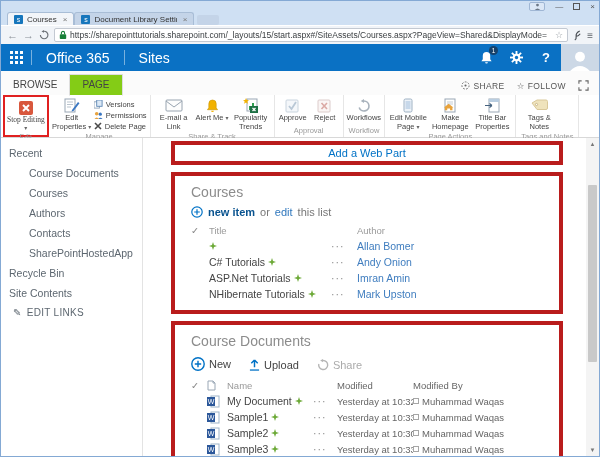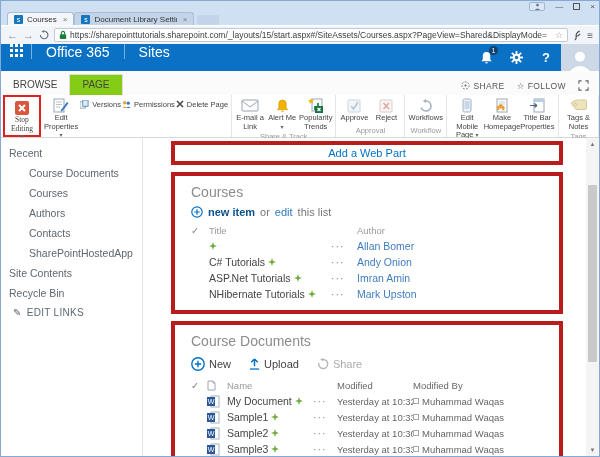--- a/index.html
+++ b/index.html
@@ -22,21 +22,21 @@
   .tab .tclose { color:#777; font-size:8px; margin-left:2px; }
   .tabstub { width:22px; height:10px; background:#c4d4e8; border-radius:2px; margin-left:3px; }
   .toolbar { height:19px; background:#f1f4f8; border-top:1px solid #fff; display:flex; align-items:center; gap:5px; padding:0 6px; }
   .navic { color:#8a9097; font-size:11px; line-height:1; }
   .addrbar { flex:1; height:14px; background:#fff; border:1px solid #c3c9d2; border-radius:2px; display:flex; align-items:center; padding:0 4px; gap:3px; overflow:hidden; }
   .url { font-size:8.5px; color:#3c4043; white-space:nowrap; overflow:hidden; flex:1; }
   .addr-star { color:#9aa0a6; font-size:9px; }
   .ext-icon,.menu-icon { color:#5f6368; font-size:10px; }
 
   
-  .suitebar { height:27px; background:#0a71c4; display:flex; align-items:flex-start; color:#fff; }
+  .suitebar { height:27px; background:#0a71c4; display:flex; align-items:center; color:#fff; }
   .waffle { width:30px; display:flex; justify-content:center; }
   .sb-sep { width:1px; height:15px; background:rgba(255,255,255,.45); }
   .sb-brand { font-size:14px; padding:0 14px; }
   .sb-section { font-size:14px; padding:0 14px; }
   .sb-right { margin-left:auto; display:flex; align-items:center; height:100%; }
   .sb-icon { width:30px; height:100%; display:flex; align-items:center; justify-content:center; position:relative; }
   .badge { position:absolute; top:2px; right:3px; background:#16426b; color:#fff; font-size:6.5px; width:9px; height:9px; border-radius:50%; text-align:center; line-height:9px; }
   .sb-help { font-size:13px; font-weight:bold; }
   .avatar-box { width:38px; height:27px; background:#ccd8e6; display:flex; align-items:flex-end; justify-content:center; }
 
@@ -47,21 +47,21 @@
   .rt-right { margin-left:auto; display:flex; align-items:center; gap:12px; padding-right:10px; padding-bottom:4px; color:#555; font-size:8.5px; letter-spacing:.4px; }
   .rt-item { display:flex; align-items:center; gap:3px; }
   .ribbon-body { height:43px; background:#fff; border-bottom:1px solid #d8d8d8; display:flex; align-items:stretch; padding-left:2px; }
   .rgroup { display:flex; flex-direction:column; border-right:1px solid #e6e6e6; padding:0 3px; }
   .rgroup .btns { flex:1; display:flex; align-items:flex-start; gap:2px; padding-top:2px; }
   .rgroup .glabel { text-align:center; font-size:7.5px; color:#9a9a9a; padding:1px 2px 2px; }
   .rgroup.annotated { border:2px solid #e02020; padding:0 2px;font-family:Liberation Serif, serif; }
   .rbtn { display:flex; flex-direction:column; align-items:center; max-width:40px; min-width:30px; font-size:7.5px; color:#444; text-align:center; line-height:1.15; }
   .rbtn .ricon { height:17px; display:flex; align-items:center; justify-content:center; }
   .rbtn .arr { font-size:6px; color:#666; }
-  .rsmallcol { display:flex; flex-direction:row; justify-content:flex-start; gap:1px; padding-top:2px; }
+  .rsmallcol { display:flex; flex-direction:column; justify-content:flex-start; gap:1px; padding-top:2px; }
   .rsmall { display:flex; align-items:center; gap:3px; font-size:7.5px; color:#444; height:10px; white-space:nowrap; }
 
   
   .content { display:flex; height:318px; background:#fff; position:relative; }
   .sidebar { width:142px; border-right:1px solid #e3e3e3; padding-top:5px; font-size:10.5px; color:#5d6770; flex:0 0 auto; }
   .snav { padding:4px 0 4px 8px; }
   .snav.sub { padding-left:28px; }
   .editlinks { display:flex; gap:5px; align-items:center; padding:4px 0 4px 12px; font-size:10px; letter-spacing:.3px; }
   .main { flex:1; position:relative; overflow:hidden; }
   .zone { width:392px; margin-left:28px; border:4px solid #b91c1c; background:#fff; }
@@ -71,21 +71,21 @@
   .wp-toolbar { display:flex; align-items:center; gap:5px; margin:6px 0 4px; font-size:11px; color:#777; }
   .newitem { color:#09538f; font-weight:bold; }
   .bluelink { color:#2f77bd; }
   .hrow,.drow { display:flex; align-items:center; height:16px; font-size:10.5px; }
   .hrow { color:#9a9a9a; font-size:9.5px; }
   .cell { overflow:hidden; white-space:nowrap; }
   .c-check{ width:18px; } .c-title{ width:122px; display:flex; align-items:center; gap:3px;} .c-ell{ width:26px; color:#8a8a8a; letter-spacing:1px;} .c-author{ flex:1; }
   .d-check{ width:16px; } .d-icon{ width:20px; display:flex; align-items:center;} .d-name{ width:86px; display:flex; align-items:center; gap:3px;} .d-ell{ width:24px; color:#8a8a8a; letter-spacing:1px;} .d-mod{ width:76px; color:#666; font-size:9.5px;} .d-by{ flex:1; color:#666; font-size:9.5px; display:flex; align-items:center; gap:3px; }
   .rowtext { color:#444; }
   .authorlink { color:#3f7dbf; }
-  .docbar { display:flex; align-items:center; gap:18px; margin:8px 0 6px; font-size:11px; color:#444; }
+  .docbar { display:flex; align-items:flex-end; gap:18px; margin:8px 0 6px; font-size:11px; color:#444; }
   .docbar .tbtn { display:flex; align-items:center; gap:4px; }
   .docbar .disabled { color:#ababab; }
   .presence { width:6px; height:6px; border:1px solid #a6a6a6; display:inline-block; flex:0 0 auto; }
   .pagescroll { position:absolute; top:0; right:0; bottom:0; width:13px; background:#f4f4f4; }
   .pagescroll .sarrow { position:absolute; left:0; width:13px; text-align:center; font-size:6px; color:#777; }
   .pagescroll .thumb { position:absolute; left:2px; width:9px; background:#c9c9c9; border-radius:1px; }
   .checkmark { color:#8a8a8a; }
 </style>
 </head>
 <body>
@@ -407,22 +407,22 @@
 
   <div class="content">
 
     <div class="sidebar">
       <div class="snav">Recent</div>
       <div class="snav sub">Course Documents</div>
       <div class="snav sub">Courses</div>
       <div class="snav sub">Authors</div>
       <div class="snav sub">Contacts</div>
       <div class="snav sub">SharePointHostedApp</div>
+      <div class="snav">Recycle Bin</div>
       <div class="snav">Site Contents</div>
-      <div class="snav">Recycle Bin</div>
       <div class="editlinks gap-top">
         <span>✎</span>
         <span>EDIT LINKS</span>
       </div>
     </div>
 
     <div class="main">
 
       <div class="zone addwp">
         <span>Add a Web Part</span>

